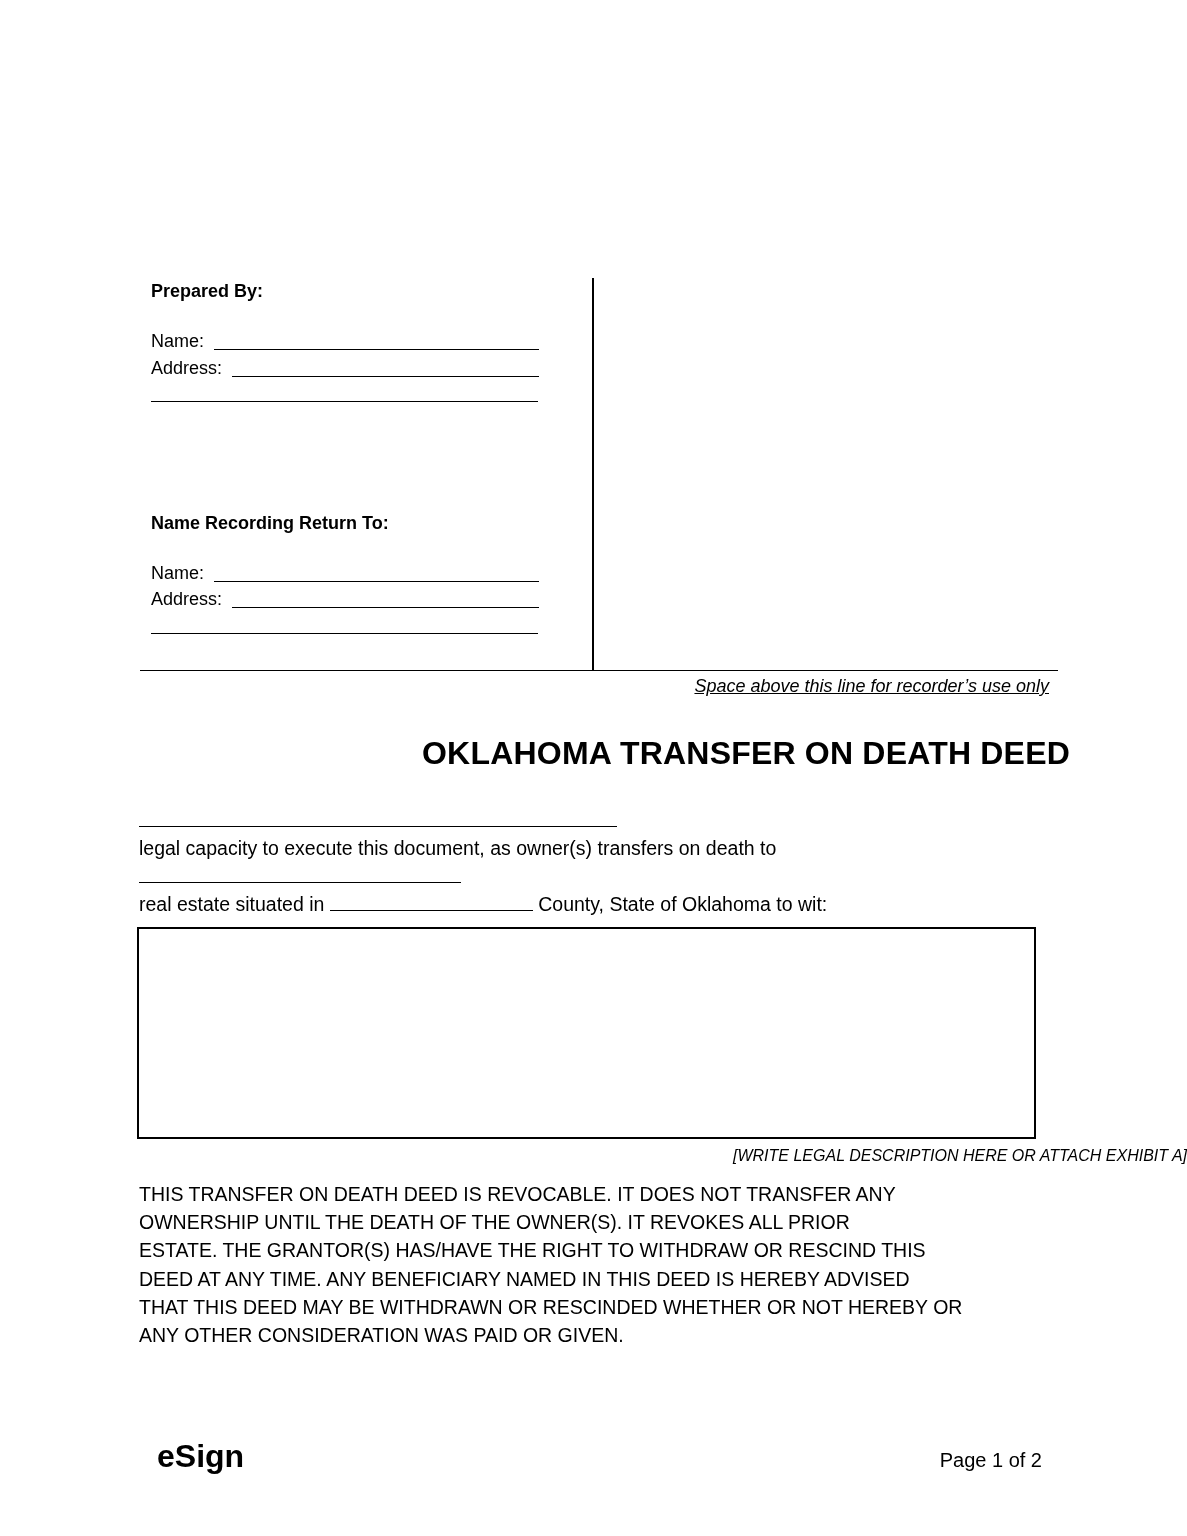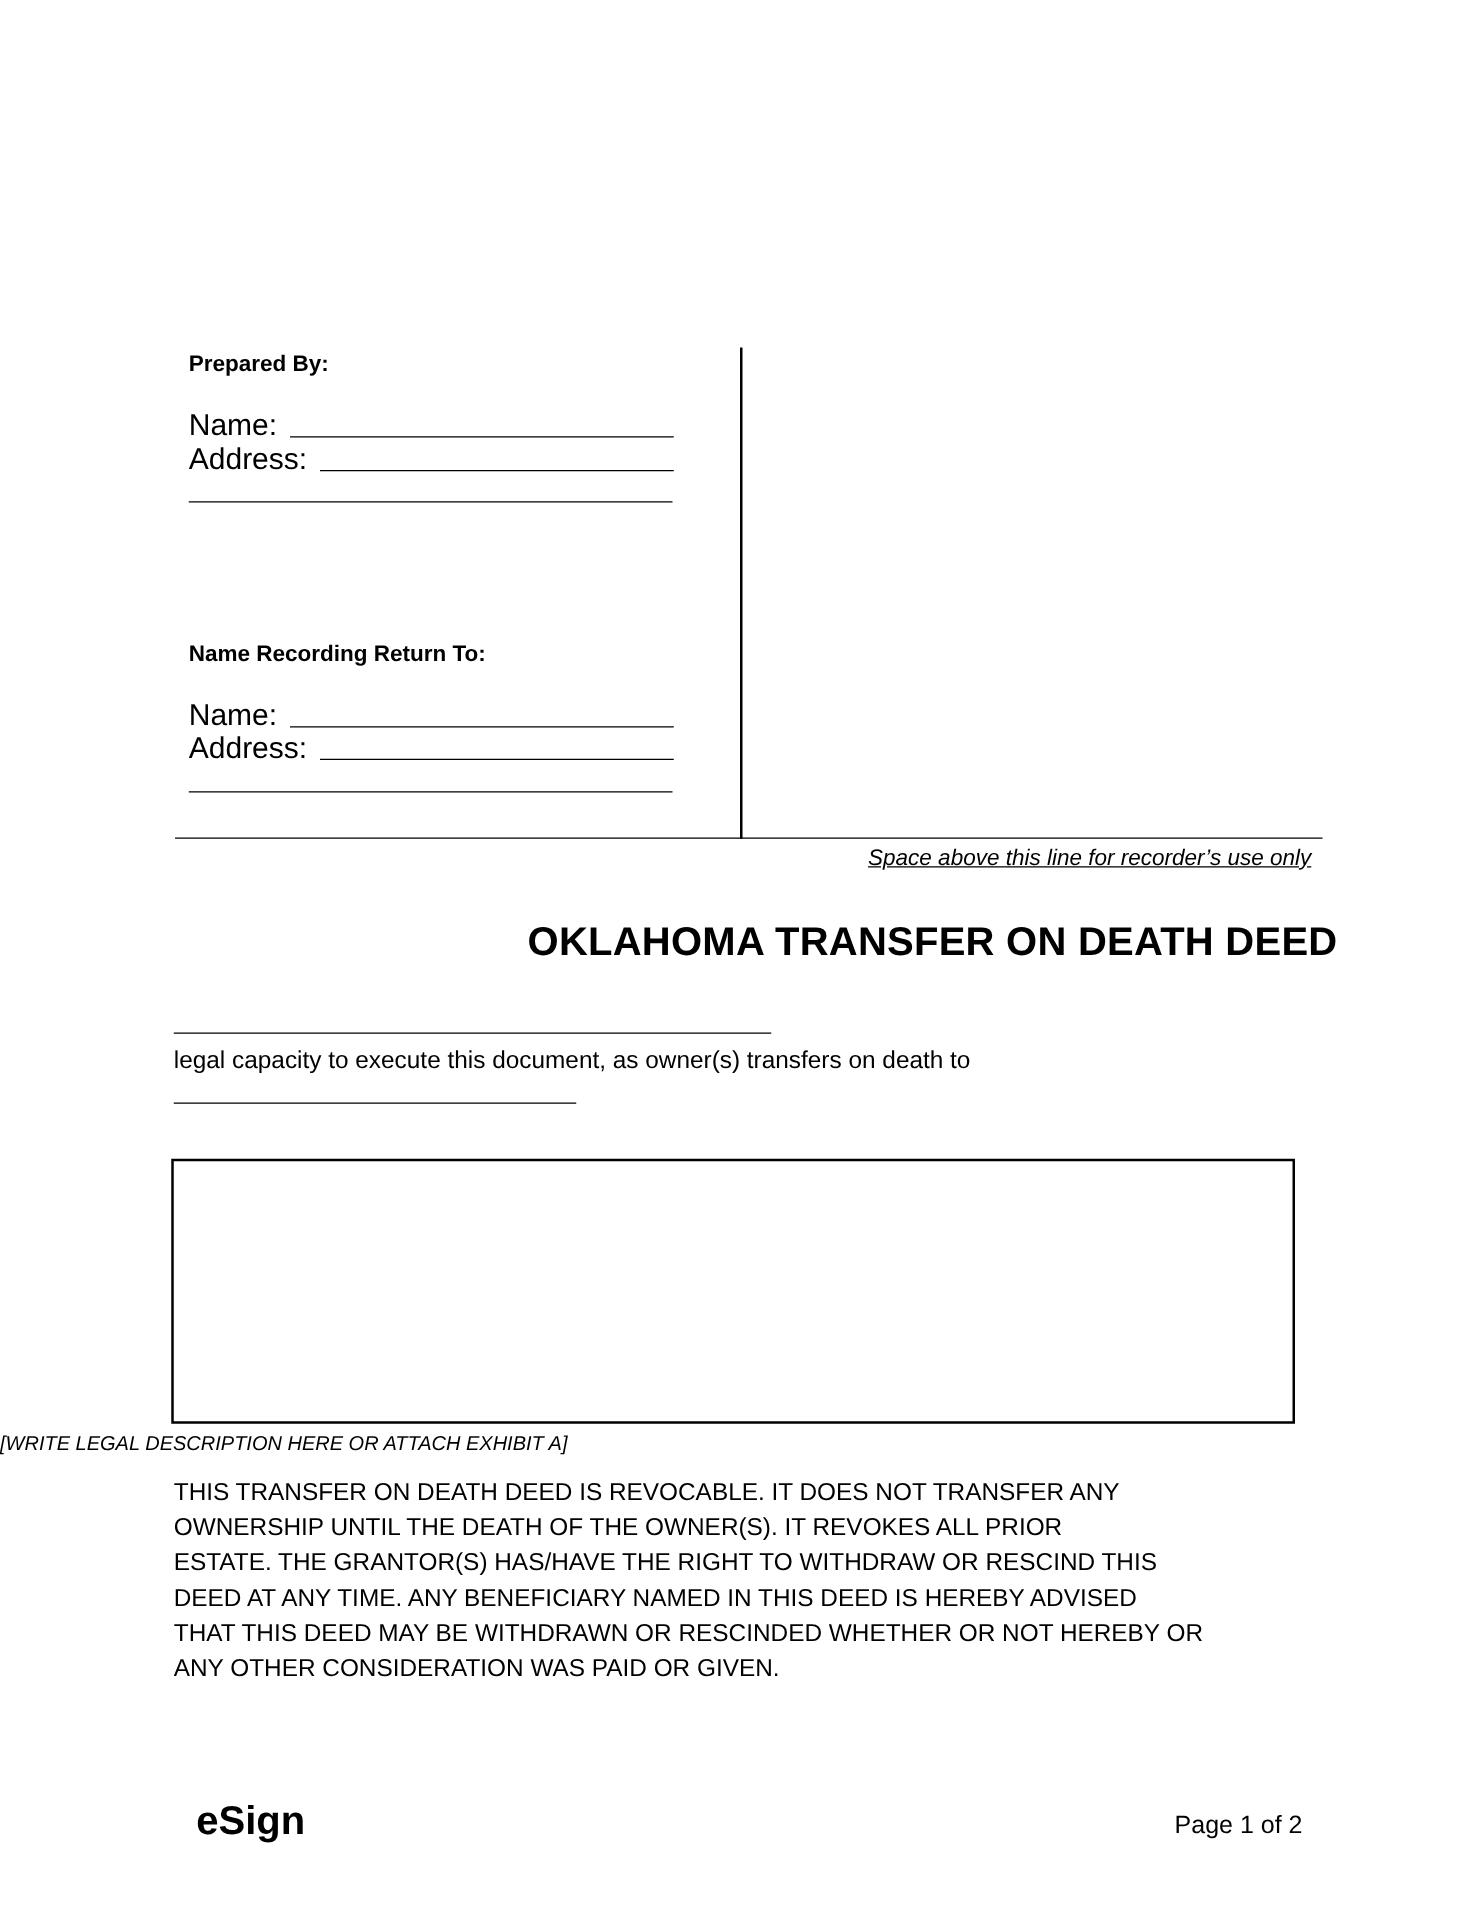--- a/index.html
+++ b/index.html
@@ -39,21 +39,21 @@
       font-size: 18px;
       line-height: 22px;
     }
     .field-row {
       position: absolute;
       left: 151px;
       width: 388px;
       height: 22px;
       display: flex;
       align-items: flex-end;
-      font-size: 24px;
+      font-size: 18px;
       line-height: 22px;
     }
     .field-row .lbl {
       white-space: nowrap;
       margin-right: 10px;
     }
     .field-row .blank {
       flex: 1;
       border-bottom: 1.5px solid #000;
       height: 18px;
@@ -117,21 +117,21 @@
       width: 895px;
       height: 208px;
       border: 2.5px solid #000;
       box-sizing: content-box;
     }
     .legal-caption {
       position: absolute;
       left: 0;
       width: 1187px;
       top: 1146px;
-      text-align: left;
+      text-align: right;
       font-size: 16px;
       font-style: italic;
       line-height: 20px;
     }
 
     .notice {
       position: absolute;
       left: 139px;
       top: 1180px;
       width: 920px;
@@ -195,20 +195,23 @@
 <div class="title">OKLAHOMA TRANSFER ON DEATH DEED</div>
 
 <div class="para" style="top:806px;">
   <span class="line">
     <span class="blank-inline" style="width:478px;"></span>
   </span>
   <span class="line">legal capacity to execute this document, as owner(s) transfers on death to</span>
   <span class="line">
     <span class="blank-inline" style="width:322px;"></span>
   </span>
+  <span class="line">
+    <span>real estate situated in </span><span class="blank-inline" style="width:203px;"></span><span> County, State of Oklahoma to wit:</span>
+  </span>
 </div>
 
 <div class="legal-box"></div>
 <div class="legal-caption">[WRITE LEGAL DESCRIPTION HERE OR ATTACH EXHIBIT A]</div>
 
 <div class="notice">
   <span class="line">THIS TRANSFER ON DEATH DEED IS REVOCABLE. IT DOES NOT TRANSFER ANY</span>
   <span class="line">OWNERSHIP UNTIL THE DEATH OF THE OWNER(S). IT REVOKES ALL PRIOR</span>
   <span class="line">ESTATE. THE GRANTOR(S) HAS/HAVE THE RIGHT TO WITHDRAW OR RESCIND THIS</span>
   <span class="line">DEED AT ANY TIME. ANY BENEFICIARY NAMED IN THIS DEED IS HEREBY ADVISED</span>

